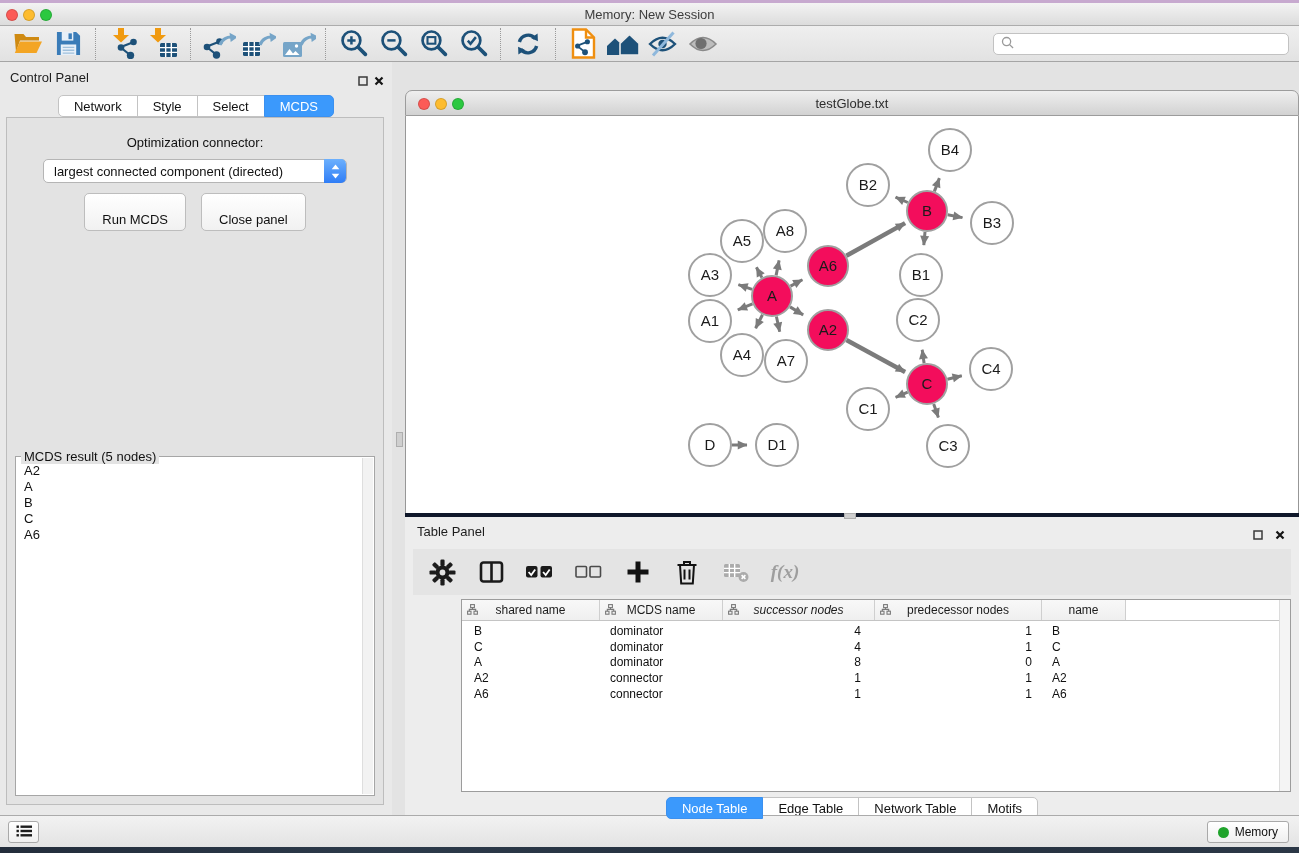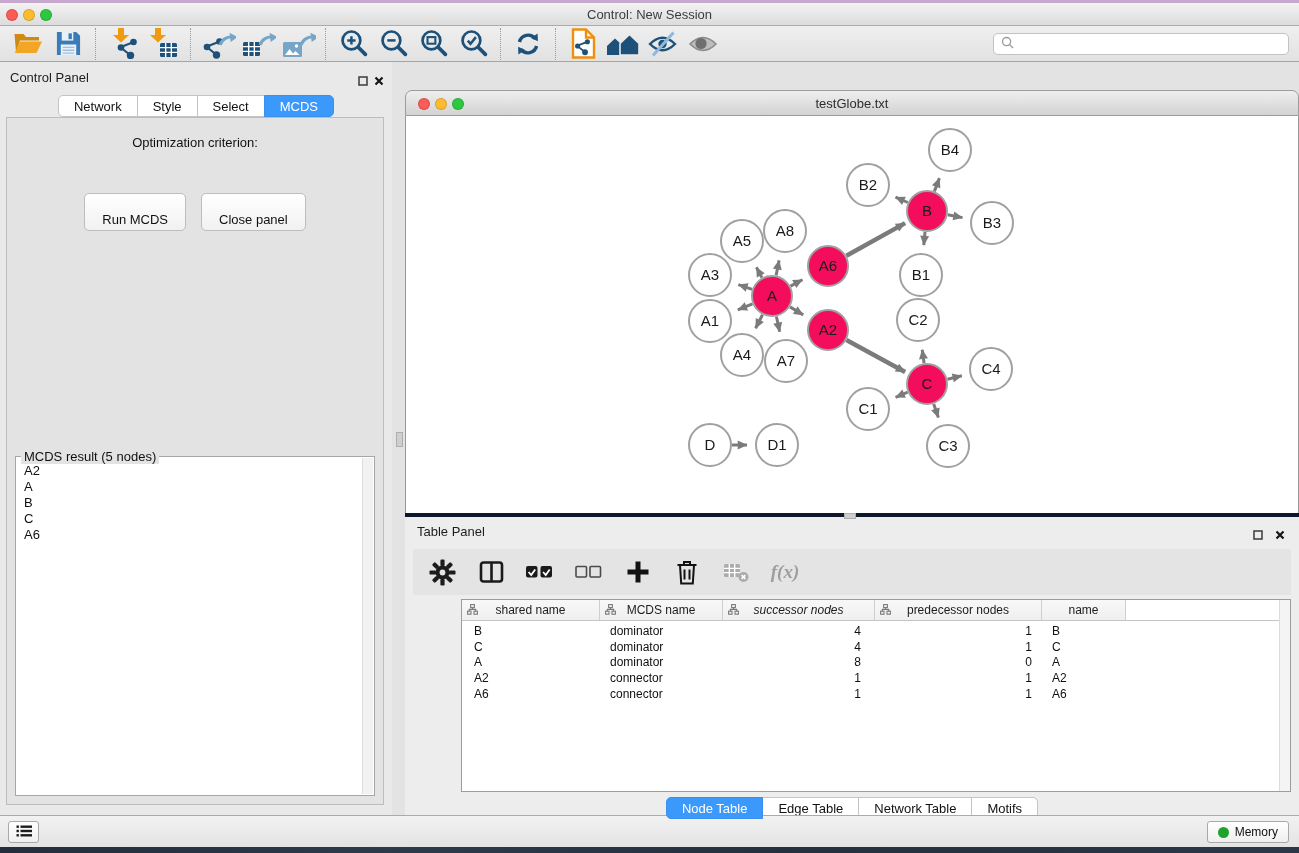--- a/index.html
+++ b/index.html
@@ -105,21 +105,21 @@
 </head>
 <body>
 
 <div class="screen">
   <div class="desk-top"></div>
 
   <div class="titlebar">
     <div class="light" style="left: 6px; background: rgb(252, 91, 87);"></div>
     <div class="light" style="left: 23px; background: rgb(253, 188, 47);"></div>
     <div class="light" style="left: 40px; background: rgb(43, 200, 64);"></div>
-    <div class="title">Control: New Session</div>
+    <div class="title">Memory: New Session</div>
   </div>
 
   <div class="toolbar">
     <div class="tools" style="display:flex;align-items:center;">
         <div class="tool">
           <span>
             <svg width="32" height="27" viewBox="0 0 32 27">
               <path fill="#cf8a12" d="M2.5 4h9l2.5 3H27v3.5H8L4 22z"></path>
               <path fill="#f3a524" d="M8 11.5h22L24.5 23H2.8z"></path>
             </svg>
@@ -327,21 +327,30 @@
           <path d="M1.5 1.5l7 7M8.5 1.5l-7 7" stroke="#151515" stroke-width="2.2"></path>
         </svg>
     </span>
     <div class="cp-tabs">
         <div class="seg">Network</div>
         <div class="seg">Style</div>
         <div class="seg">Select</div>
         <div class="seg sel">MCDS</div>
       </div>
     <div class="cp-body">
-      <div class="opt-label">Optimization criterion:</div>
+      <div class="opt-label">Optimization connector:</div>
+      <div class="combo">
+        <span class="val">largest connected component (directed)</span>
+        <span class="step">
+          <svg width="9" height="15" viewBox="0 0 9 15">
+              <path d="M4.5 0.5L8.3 5.2H0.7z" fill="#fff"></path>
+              <path d="M4.5 14.5L8.3 9.8H0.7z" fill="#fff"></path>
+            </svg>
+        </span>
+      </div>
       <div class="btn-row">
         <button class="pbtn">Run MCDS</button>
         <button class="pbtn">Close panel</button>
       </div>
       <div class="fieldset">
         <span class="fs-title">MCDS result (5 nodes)</span>
         <div class="fs-list">
             <div>A2</div>
             <div>A</div>
             <div>B</div>

